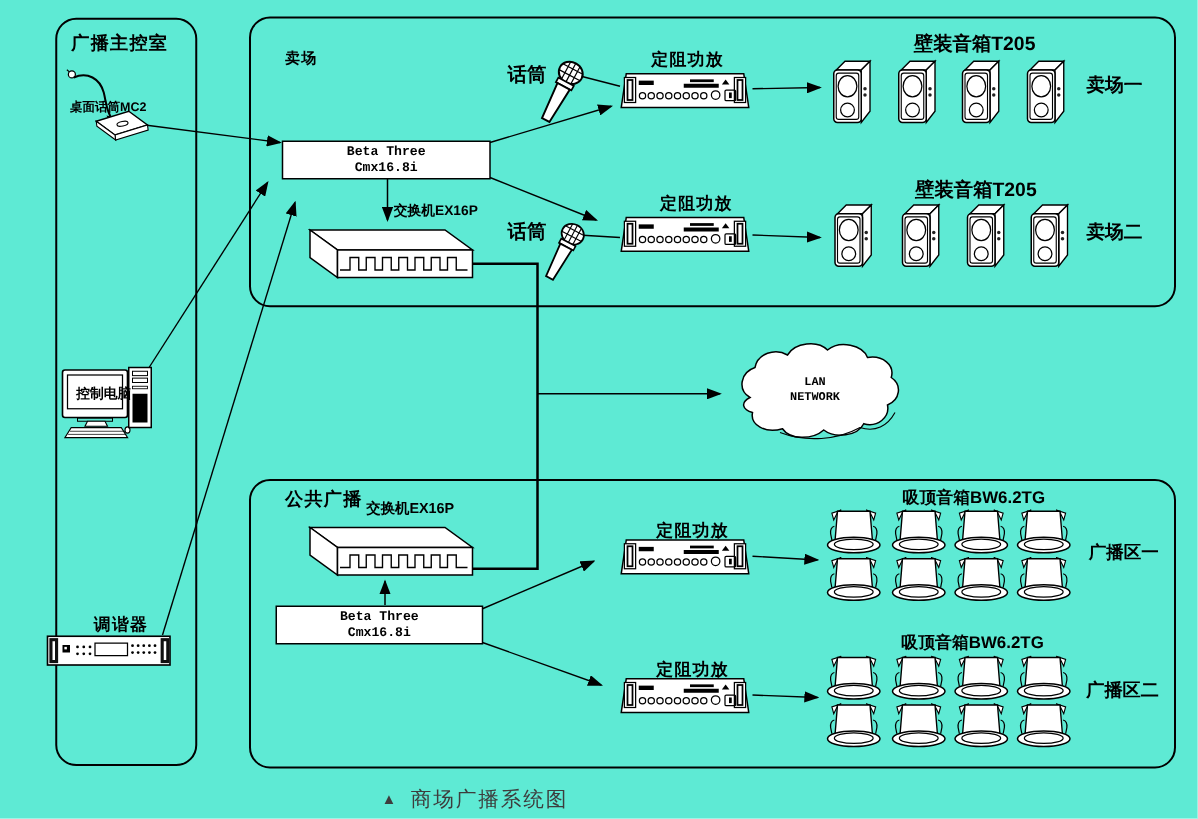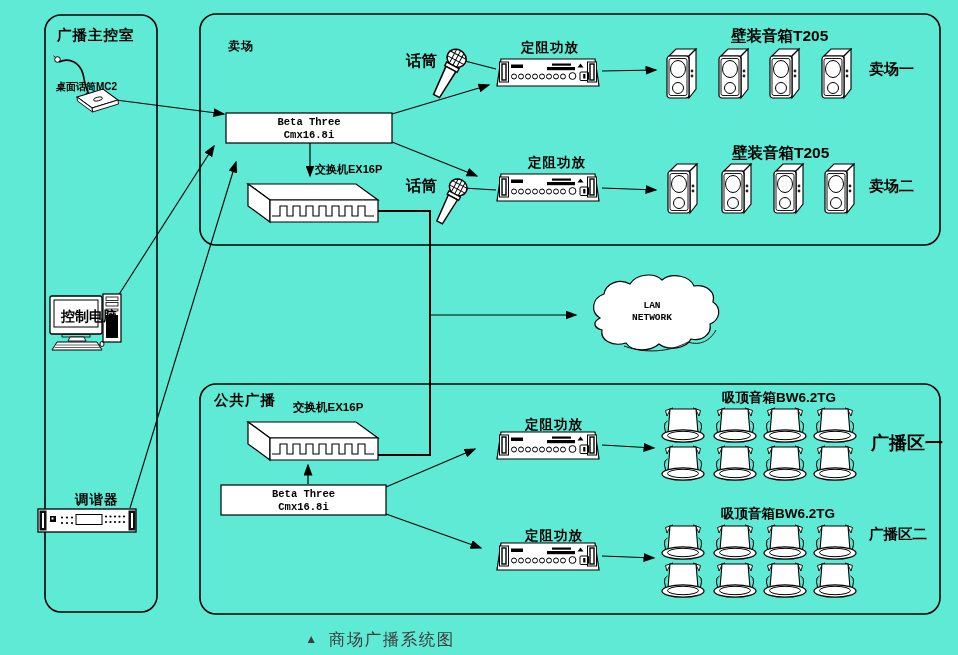--- a/index.html
+++ b/index.html
@@ -213,21 +213,21 @@
   </g>
 
   <g>
     <path d="M600,318 C590,312 592,298 604,294 C606,283 620,278 630,284 C636,274 654,272 662,280 C672,272 690,276 694,286 C706,284 716,292 713,302 C722,308 720,320 710,324 C712,334 702,342 691,339 C686,349 668,351 659,344 C650,352 632,352 626,343 C612,347 600,340 602,330 C594,328 592,322 600,318 Z" fill="#fff" stroke="#000" stroke-width="1.2"></path>
     <path d="M624,346 C645,354 670,352 688,342 C700,346 710,341 716,330" fill="none" stroke="#000" stroke-width="0.9"></path>
   </g>
 </svg>
 
 <div class="lbl" style="left:57px;top:28px;font-size:14.5px;letter-spacing:1px">广播主控室</div>
 <div class="lbl" style="left:56px;top:81px;font-size:10px">桌面话筒MC2</div>
-<div class="lbl" style="left:61px;top:309px;font-size:14px">控制电脑</div>
+<div class="lbl" style="left:61px;top:309px;font-size:11px">控制电脑</div>
 <div class="lbl" style="left:75px;top:493px;font-size:13.5px;letter-spacing:1px">调谐器</div>
 
 <div class="lbl" style="left:228px;top:40px;font-size:12px;letter-spacing:1px">卖场</div>
 <div class="lbl mono center" style="left:226px;top:116px;width:166px;font-size:10.5px;line-height:13px">
   <div>Beta Three</div>
   <div>Cmx16.8i</div>
 </div>
 <div class="lbl" style="left:315px;top:163px;font-size:11px">交换机EX16P</div>
 
 <div class="lbl" style="left:406px;top:52px;font-size:15.5px">话筒</div>
@@ -238,32 +238,32 @@
 <div class="lbl" style="left:406px;top:177px;font-size:15.5px">话筒</div>
 <div class="lbl" style="left:528px;top:156px;font-size:13.5px;letter-spacing:1px">定阻功放</div>
 <div class="lbl" style="left:732px;top:144px;font-size:15.5px">壁装音箱T205</div>
 <div class="lbl" style="left:869px;top:178px;font-size:15px">卖场二</div>
 
 <div class="lbl mono center" style="left:610px;top:300px;width:84px;font-size:9.5px;line-height:12px">
   <div>LAN</div>
   <div>NETWORK</div>
 </div>
 
-<div class="lbl" style="left:214px;top:393px;font-size:14.5px;letter-spacing:1px">公共广播</div>
+<div class="lbl" style="left:228px;top:393px;font-size:14.5px;letter-spacing:1px">公共广播</div>
 <div class="lbl" style="left:293px;top:401px;font-size:11.5px">交换机EX16P</div>
 <div class="lbl mono center" style="left:221px;top:488px;width:165px;font-size:10.5px;line-height:13px">
   <div>Beta Three</div>
   <div>Cmx16.8i</div>
 </div>
 
 <div class="lbl" style="left:525px;top:418px;font-size:13.5px;letter-spacing:1px">定阻功放</div>
 <div class="lbl" style="left:722px;top:391px;font-size:13.5px">吸顶音箱BW6.2TG</div>
-<div class="lbl" style="left:871px;top:434px;font-size:18px">广播区一</div>
+<div class="lbl" style="left:871px;top:434px;font-size:14px">广播区一</div>
 
 <div class="lbl" style="left:525px;top:529px;font-size:13.5px;letter-spacing:1px">定阻功放</div>
 <div class="lbl" style="left:721px;top:507px;font-size:13.5px">吸顶音箱BW6.2TG</div>
-<div class="lbl" style="left:869px;top:527px;font-size:14.5px">广播区二</div>
+<div class="lbl" style="left:869px;top:546px;font-size:14.5px">广播区二</div>
 
 <div class="caption">
   <span class="tri">▲</span><span>商场广播系统图</span>
 </div>
 
 </div>
 
 </body></html>

